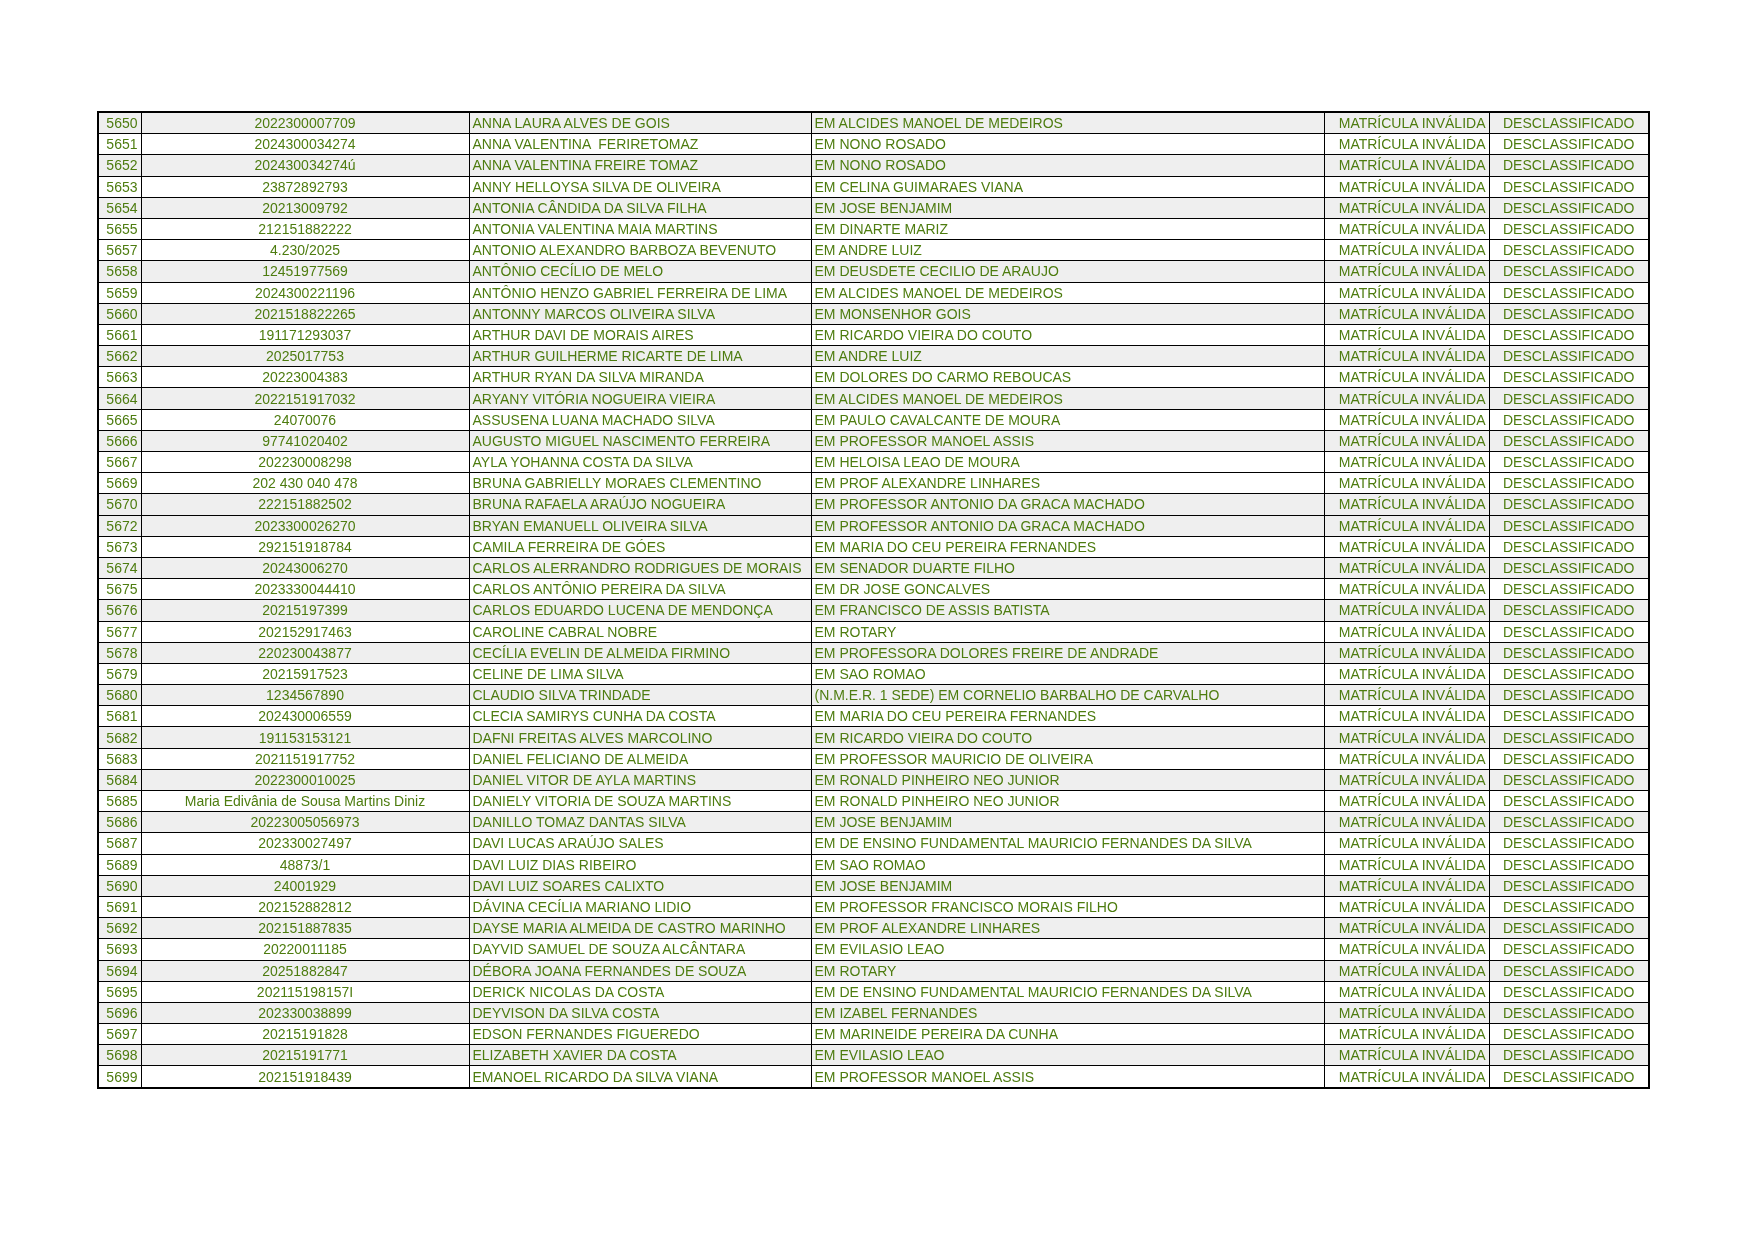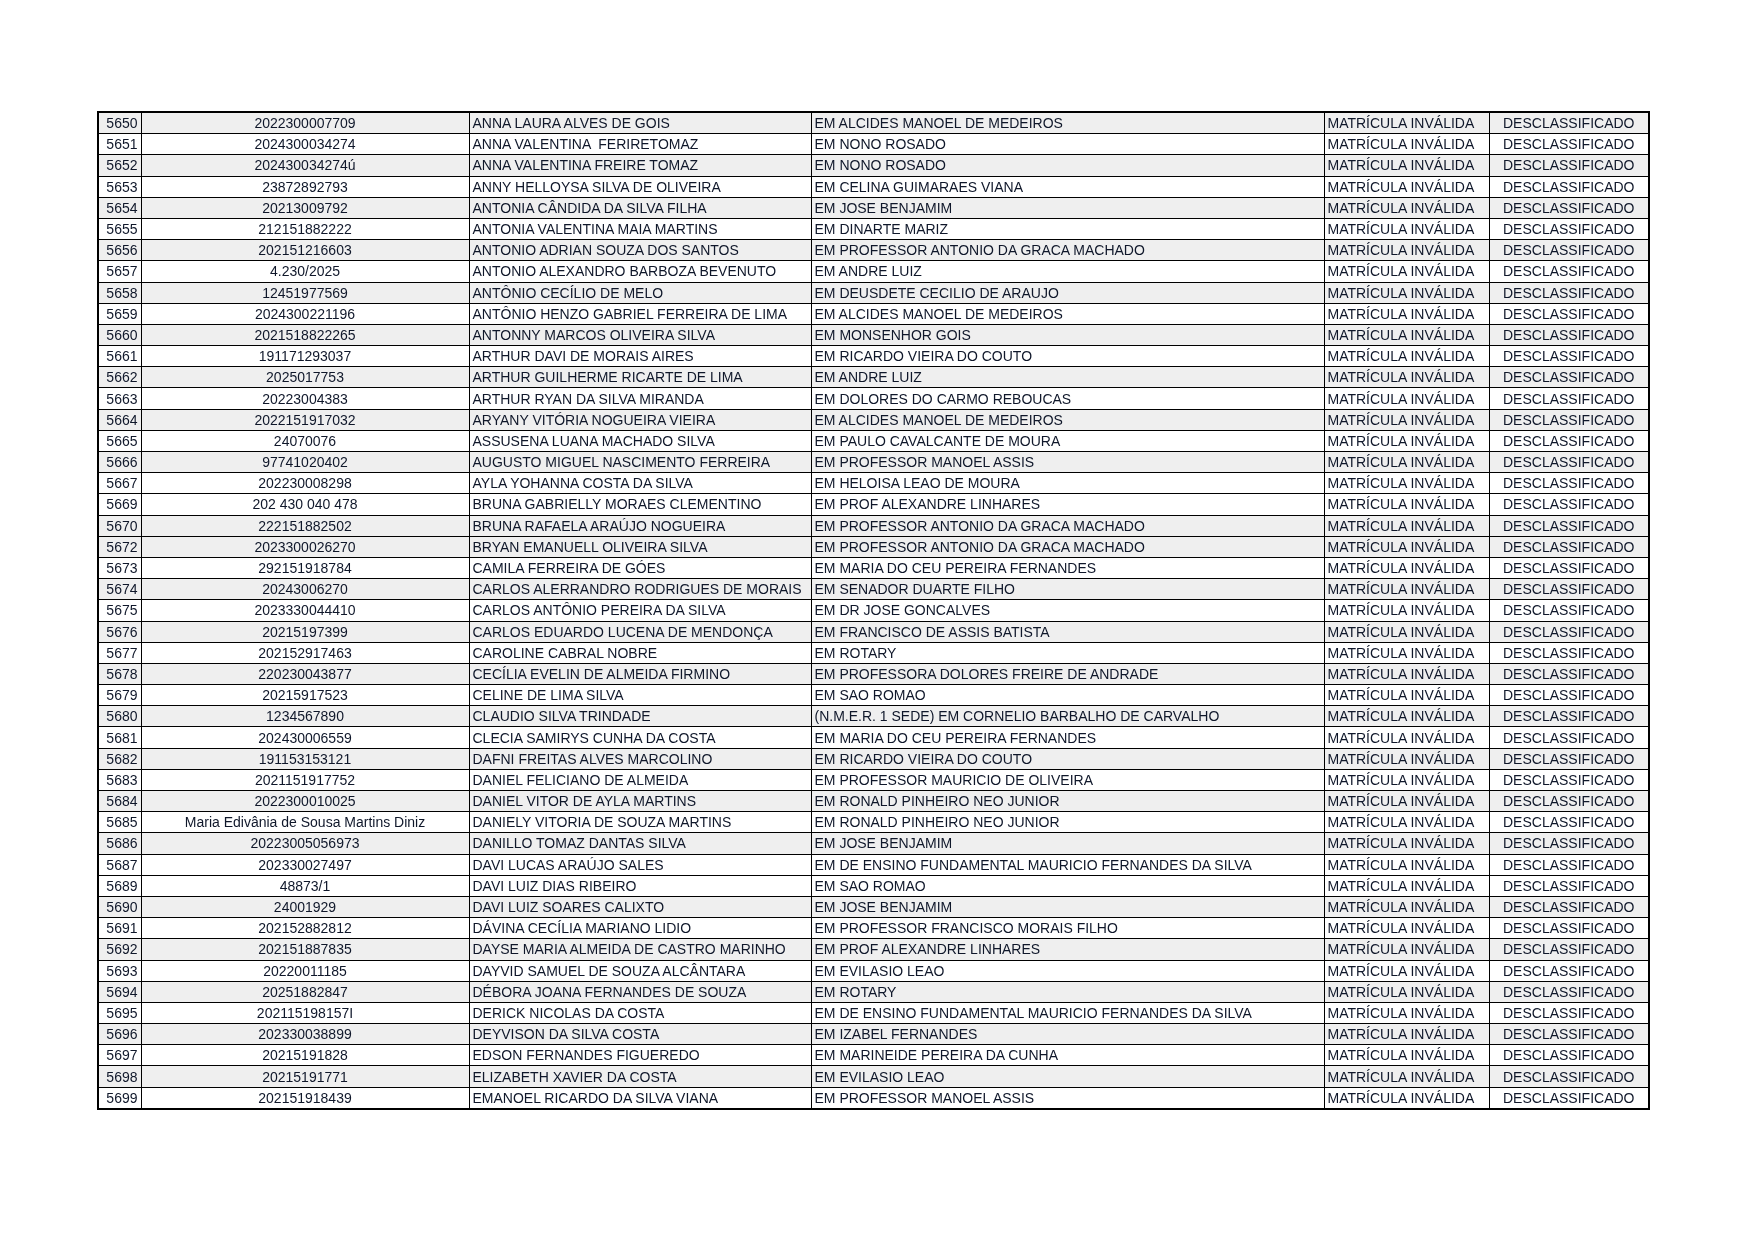--- a/index.html
+++ b/index.html
@@ -7,21 +7,21 @@
     padding: 0;
     background: #ffffff;
   }
   .page {
     position: relative;
     width: 1757px;
     height: 1242px;
     background: #ffffff;
     overflow: hidden;
     font-family: "Liberation Sans", "DejaVu Sans", sans-serif;
-    color: #0f172a;
+    color: #4d7c0f;
   }
   table.results {
     position: absolute;
     left: 97px;
     top: 111px;
     width: 1551px;
     border-collapse: collapse;
     table-layout: fixed;
     border: 2px solid #000000;
     font-size: 14px;
@@ -33,21 +33,21 @@
     vertical-align: middle;
     overflow: hidden;
     white-space: pre;
     line-height: 1;
   }
   table.results tr.striped td { background: #efefef; }
   td.c0 { text-align: right; padding-right: 5px; }
   td.c1 { text-align: center; }
   td.c2 { text-align: left; }
   td.c3 { text-align: left; }
-  td.c4 { text-align: left; }
+  td.c4 { text-align: right; }
   td.c5 { text-align: center; }
 </style>
 </head>
 <body>
 
 <div class="page">
   <table class="results">
     <colgroup>
       <col style="width:43px">
       <col style="width:328px">
@@ -98,28 +98,20 @@
           <td class="c5">DESCLASSIFICADO</td>
         </tr>
         <tr>
           <td class="c0">5655</td>
           <td class="c1">212151882222</td>
           <td class="c2">ANTONIA VALENTINA MAIA MARTINS</td>
           <td class="c3">EM DINARTE MARIZ</td>
           <td class="c4">MATRÍCULA INVÁLIDA</td>
           <td class="c5">DESCLASSIFICADO</td>
         </tr>
-        <tr class="striped">
-          <td class="c0">5656</td>
-          <td class="c1">202151216603</td>
-          <td class="c2">ANTONIO ADRIAN SOUZA DOS SANTOS</td>
-          <td class="c3">EM PROFESSOR ANTONIO DA GRACA MACHADO</td>
-          <td class="c4">MATRÍCULA INVÁLIDA</td>
-          <td class="c5">DESCLASSIFICADO</td>
-        </tr>
         <tr>
           <td class="c0">5657</td>
           <td class="c1">4.230/2025</td>
           <td class="c2">ANTONIO ALEXANDRO BARBOZA BEVENUTO</td>
           <td class="c3">EM ANDRE LUIZ</td>
           <td class="c4">MATRÍCULA INVÁLIDA</td>
           <td class="c5">DESCLASSIFICADO</td>
         </tr>
         <tr class="striped">
           <td class="c0">5658</td>

